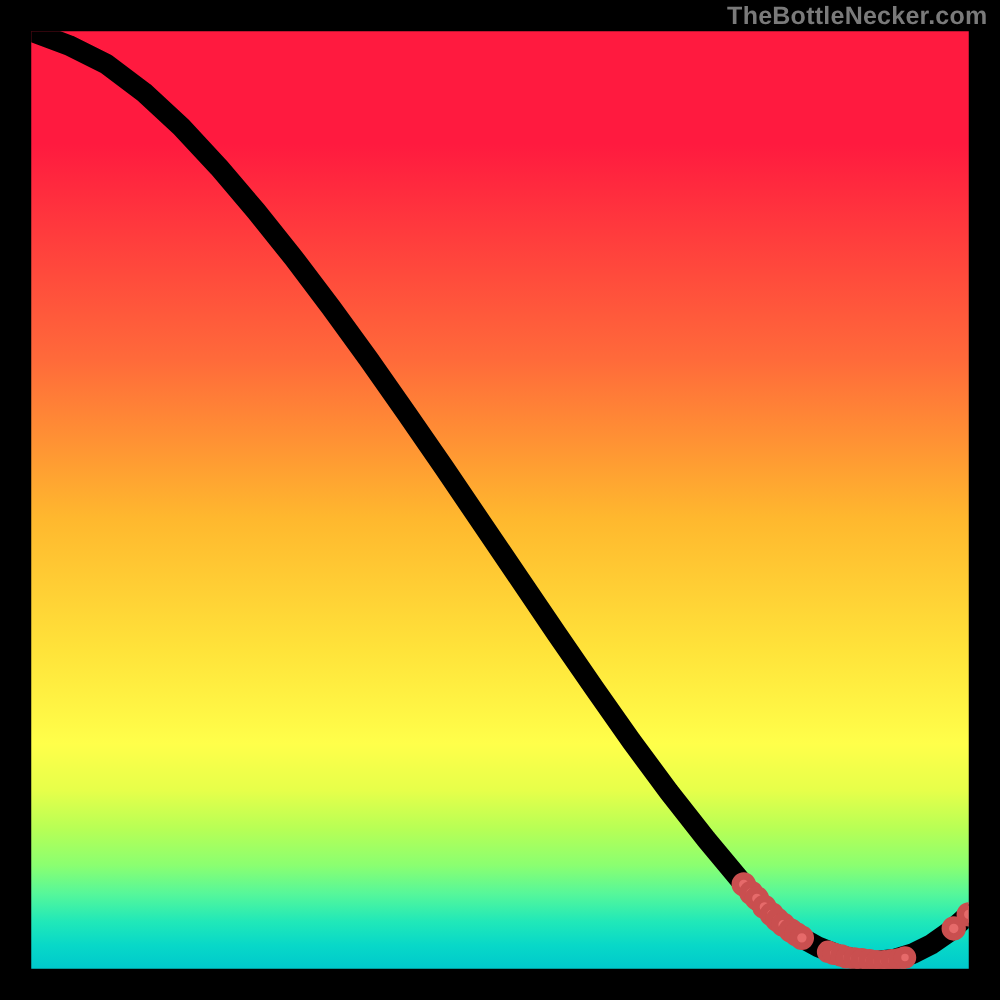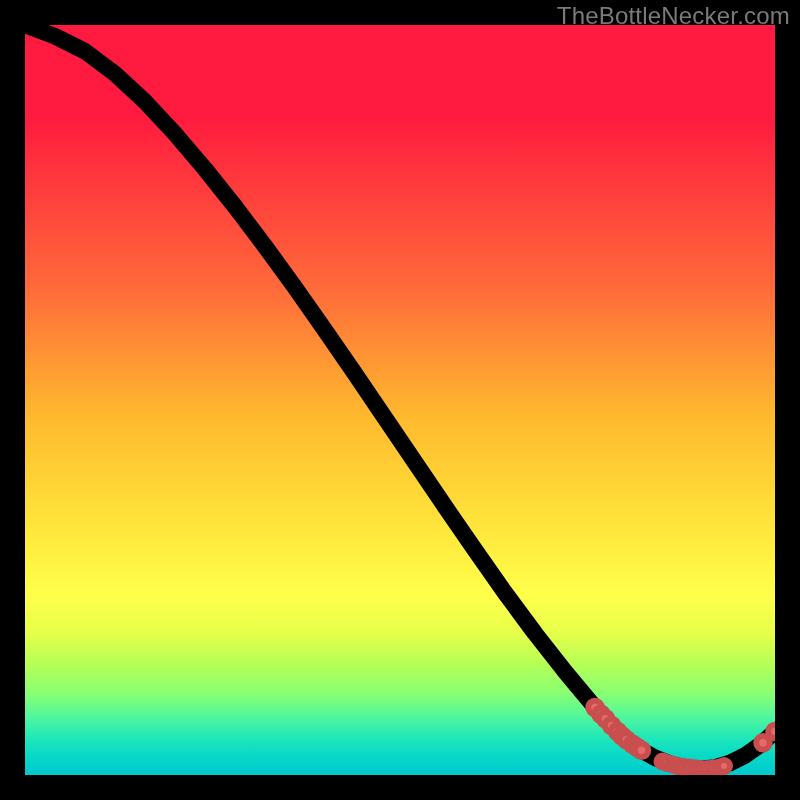--- a/index.html
+++ b/index.html
@@ -15,22 +15,22 @@
     position: relative;
     width: 800px;
     height: 800px;
     background: #000;
   }
   .source-label {
     position: absolute;
     top: 2px;
     right: 10px;
     color: #7a7a7a;
-    font-size: 24px;
-    font-weight: 400;
+    font-size: 20px;
+    font-weight: 700;
     letter-spacing: 0.2px;
   }
   .plot {
     position: absolute;
     left: 25px;
     top: 25px;
     width: 750px;
     height: 750px;
   }
   .plot-bg {

